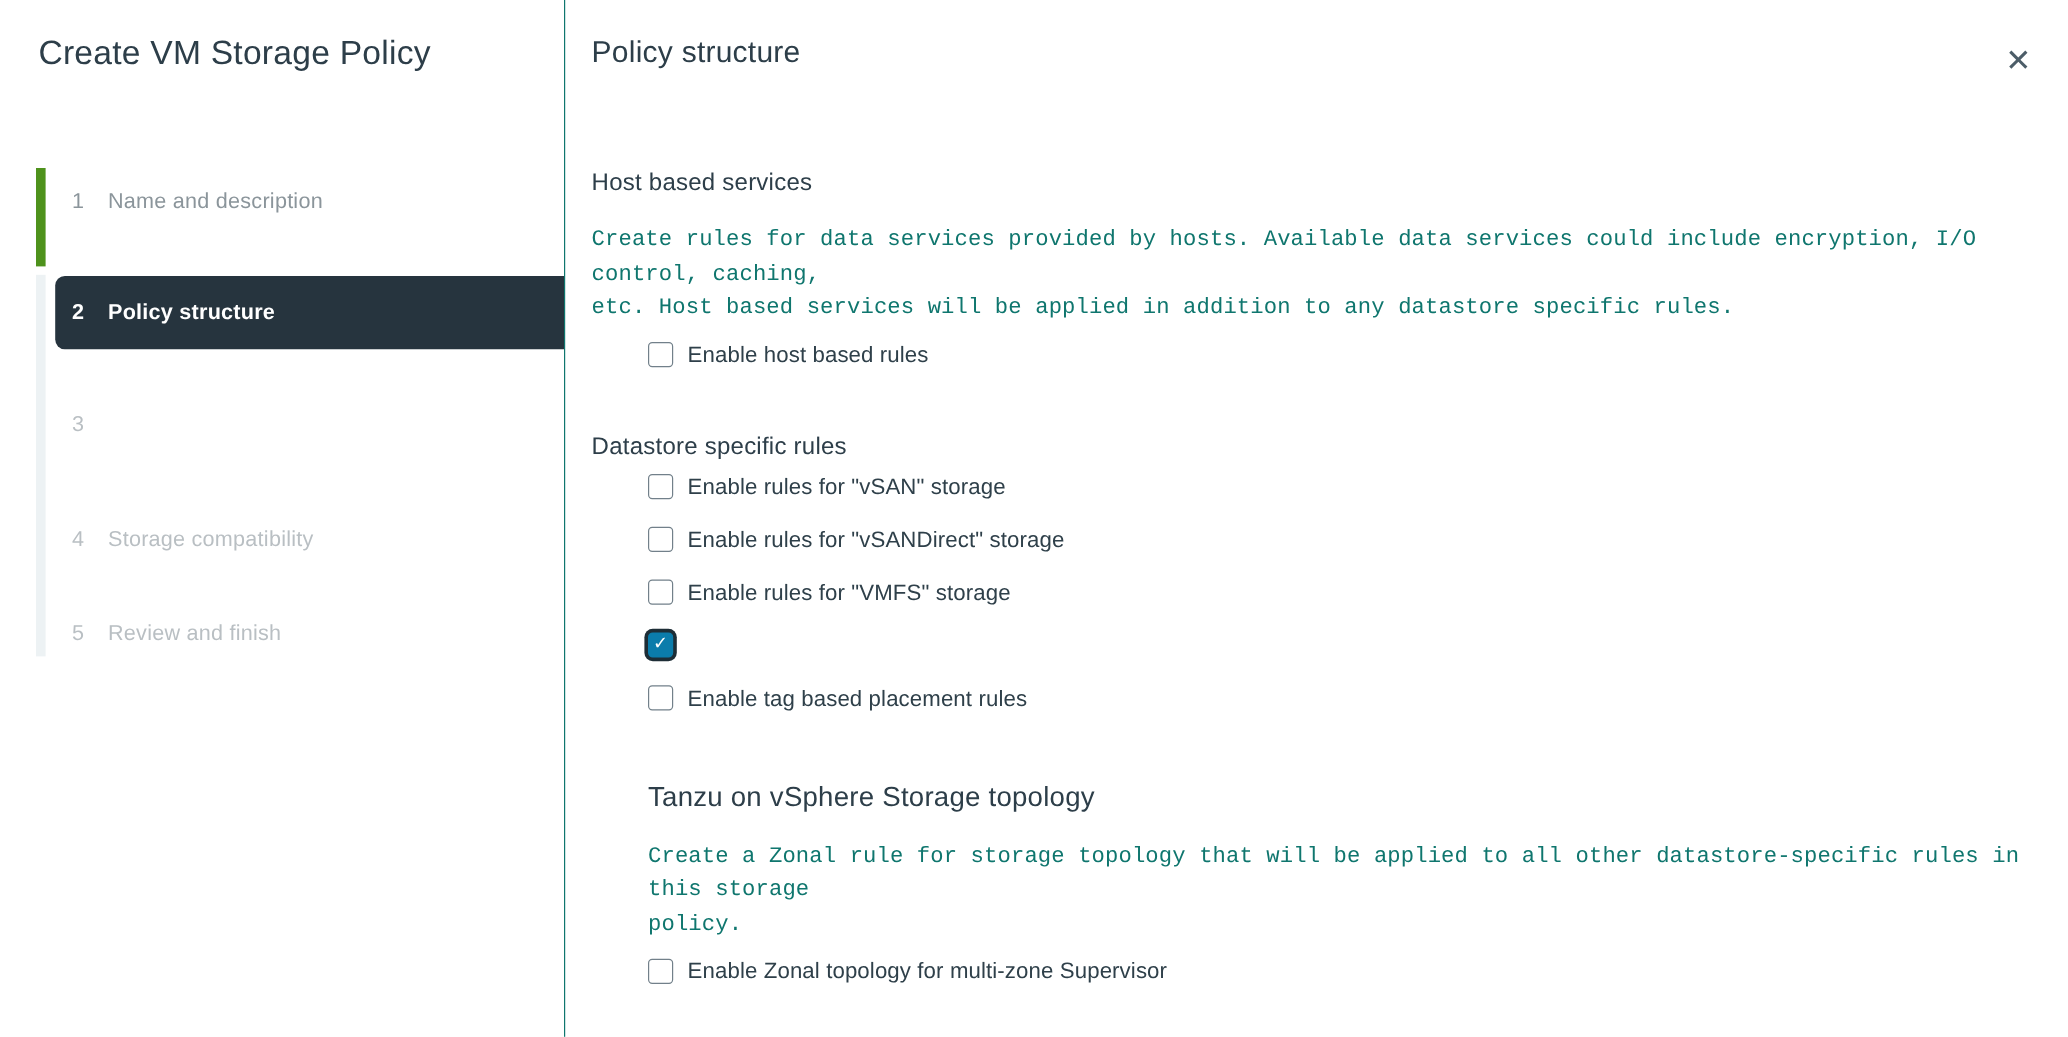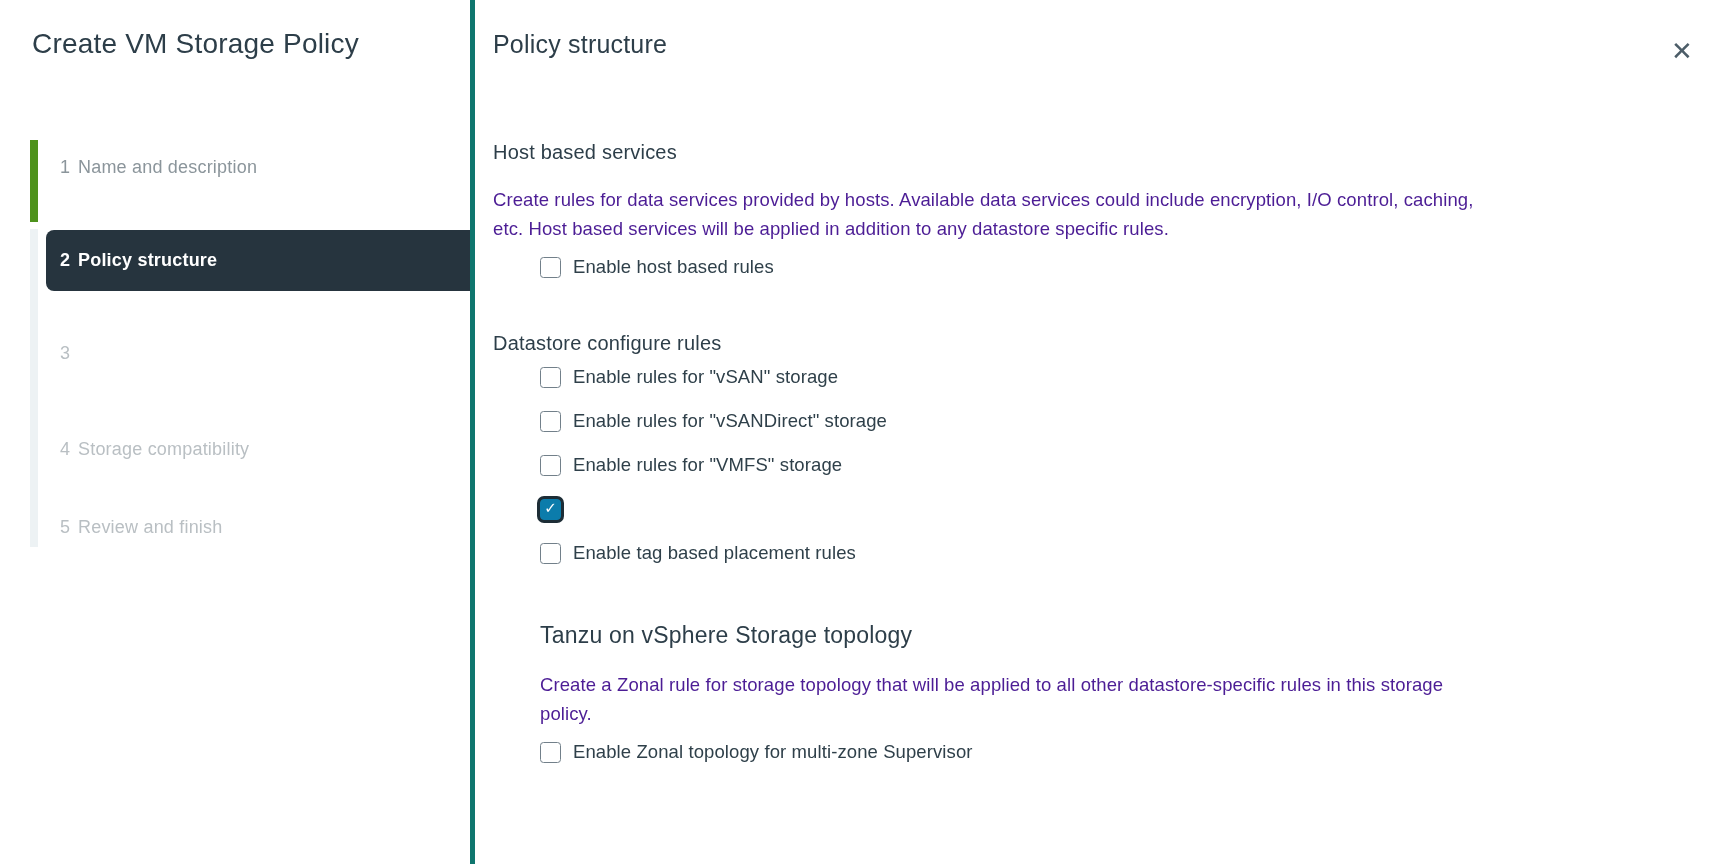--- a/index.html
+++ b/index.html
@@ -3,45 +3,45 @@
 <meta charset="utf-8">
 <style>
   html,body{margin:0;padding:0;}
   body{
     width:1723px;height:864px;position:relative;overflow:hidden;
     background:#ffffff;
     font-family:"Liberation Sans","DejaVu Sans",sans-serif;
     -webkit-font-smoothing:antialiased;
   }
   
-  .sidebar{position:absolute;left:0;top:0;bottom:0;width:470px;background:#fff;border-right:5px solid #0f766e;}
+  .sidebar{position:absolute;left:0;top:0;bottom:0;width:470px;background:#fff;border-right:1px solid #0f766e;}
   .sidebar-title{position:absolute;left:32px;top:26px;width:340px;
     font-size:28px;line-height:36px;font-weight:400;color:#2d3e49;letter-spacing:.2px;}
   .rail-green{position:absolute;left:30px;top:140px;width:8px;height:82px;background:#4e921c;}
   .rail-grey{position:absolute;left:30px;top:229px;width:8px;height:318px;background:#edf2f4;}
   .step{position:absolute;left:46px;right:4px;display:flex;align-items:center;font-size:18px;letter-spacing:.2px;}
   .step .num{margin-left:14px;width:18px;flex:none;}
-  .step .lbl{}
+  .step .lbl{margin-left:12px;}
   .step-1{top:143px;height:48px;color:#8b959b;}
   .step-2{top:230px;height:61px;background:#26343e;color:#ffffff;font-weight:700;border-radius:8px 0 0 8px;right:0;}
   .step-3{top:315px;height:76px;color:#b9bfc3;}
   .step-3 .lbl{white-space:pre-line;line-height:31px;}
   .step-4{top:425px;height:48px;color:#b9bfc3;}
   .step-5{top:503px;height:48px;color:#b9bfc3;}
   .step:not(.step-2){cursor:default;}
   
   .main{position:absolute;left:471px;top:0;right:0;bottom:0;padding-left:22px;}
   .main-title{margin:30px 0 0;font-size:25px;font-weight:400;color:#2d3e49;letter-spacing:.2px;}
   .close-btn{position:absolute;top:34px;right:24px;width:34px;height:34px;border:none;background:transparent;
     font-size:26px;line-height:34px;color:#4c5d68;cursor:pointer;padding:0;text-align:center;
     font-family:"DejaVu Sans",sans-serif;}
   h2.section{margin:0;font-size:20px;font-weight:400;color:#2d3e49;letter-spacing:.2px;}
   .host-section h2{margin-top:82px;}
   .ds-section h2{margin-top:53px;}
-  p.desc{margin:22px 0 0;font-size:18.5px;line-height:28.5px;color:#4c1d95;white-space:pre-line;letter-spacing:.1px;}
+  p.desc{margin:22px 0 0;font-size:18.5px;line-height:28.5px;color:#0f766e;white-space:pre-line;letter-spacing:.1px;font-family:Liberation Mono, monospace;}
   
   .cbx-row{display:flex;align-items:center;margin:12px 0 0 47px;height:24px;cursor:pointer;}
   .cbx-list .cbx-row{margin-top:20px;}
   .cbx-list .cbx-row:first-child{margin-top:10px;}
   .cbx{width:21px;height:21px;box-sizing:border-box;border:1px solid #72808a;border-radius:3.5px;background:#fff;
     flex:none;display:flex;align-items:center;justify-content:center;}
   .cbx .check{display:none;color:#fff;font-size:15px;font-weight:700;line-height:1;
     font-family:"DejaVu Sans",sans-serif;transform:translateY(-1px);}
   .cbx.checked{background:#0b7cab;border-color:#0b7cab;border-radius:4px;box-shadow:0 0 0 3px #1d2d36;}
   .cbx.checked .check{display:block;}
@@ -93,21 +93,21 @@
     <h2 class="section">Host based services</h2>
     <p class="desc">Create rules for data services provided by hosts. Available data services could include encryption, I/O control, caching,
 etc. Host based services will be applied in addition to any datastore specific rules.</p>
     <div class="cbx-row">
       <span class="cbx"></span>
       <span class="cbx-label">Enable host based rules</span>
     </div>
   </div>
 
   <div class="ds-section">
-    <h2 class="section">Datastore configure rules</h2>
+    <h2 class="section">Datastore specific rules</h2>
 
     <div class="cbx-list">
       <div class="cbx-row">
         <span class="cbx"></span>
         <span class="cbx-label">Enable rules for "vSAN" storage</span>
       </div>
       <div class="cbx-row">
         <span class="cbx"></span>
         <span class="cbx-label">Enable rules for "vSANDirect" storage</span>
       </div>

